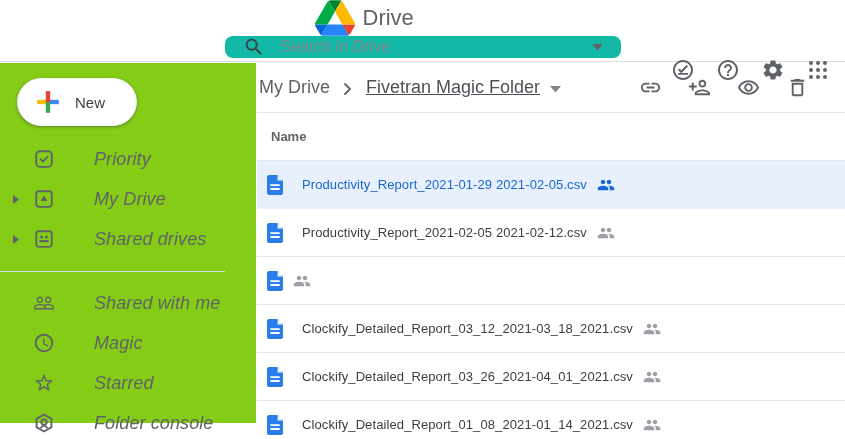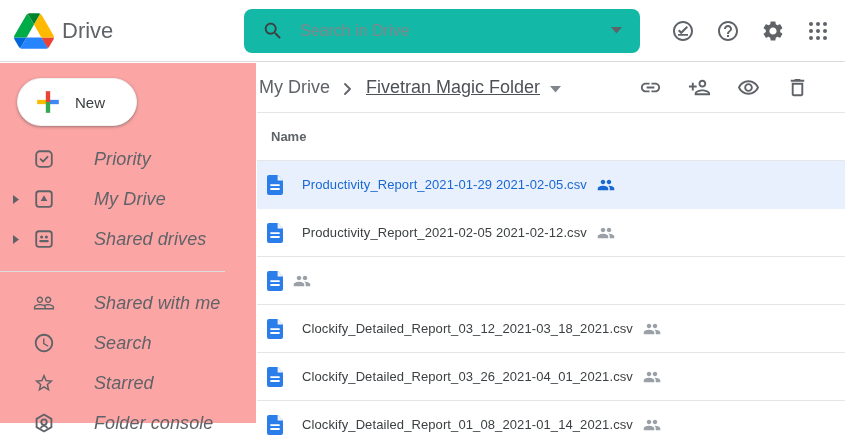--- a/index.html
+++ b/index.html
@@ -5,21 +5,21 @@
   * { margin:0; padding:0; box-sizing:border-box; }
   html,body { background:#fff; }
   body {
     width:845px; height:439px; overflow:hidden;
     font-family:"Liberation Sans", sans-serif;
     color:#3c4043; position:relative;
   }
   svg { display:block; }
 
   
-  .app-header { height:62px; display:flex; align-items:center; border-bottom:1px solid #dadce0; }
+  .app-header { height:62px; display:flex; align-items:center; border-bottom:1px solid #dadce0;flex-direction:column; }
   .logo-block { width:244px; padding-left:14px; display:flex; align-items:center; cursor:pointer; }
   .logo-block svg { width:40px; height:36px; }
   .logo-text { font-size:22px; color:#5f6368; margin-left:8px; }
 
   .search-bar {
     width:396px; height:44px; background:#14b8a6; border-radius:8px;
     display:flex; align-items:center; padding:0 18px; cursor:text;
   }
   .search-bar .mag { width:22px; height:22px; color:#3c4043; flex:none; }
   .search-input {
@@ -28,21 +28,21 @@
     font-family:"Liberation Sans", sans-serif;
   }
   .search-input::placeholder { color:#80868b; }
   .search-caret { width:11px; height:7px; flex:none; }
 
   .header-actions { margin-left:auto; display:flex; align-items:center; gap:21px; padding-right:15px; }
   .icon-btn { background:none; border:none; cursor:pointer; color:#5f6368; padding:0; display:flex; }
   .icon-btn svg { width:24px; height:24px; }
 
   
-  .sidebar { position:absolute; left:0; top:63px; width:256px; bottom:16px; background:#fca5a5; }
+  .sidebar { position:absolute; left:0; top:63px; width:256px; bottom:16px; background:#84cc16; }
   .new-btn {
     margin:15px 0 0 17px; width:120px; height:48px; border-radius:24px;
     background:#fff; border:1px solid #f1f1f1; cursor:pointer;
     display:flex; align-items:center; padding-left:17px;
     box-shadow:0 1px 2px 0 rgba(60,64,67,.30), 0 1px 3px 1px rgba(60,64,67,.15);
     font-family:"Liberation Sans", sans-serif;
   }
   .new-btn svg { width:26px; height:26px; }
   .new-btn .new-label { font-size:15px; color:#3c4043; margin-left:14px; font-weight:500; }
 
@@ -208,21 +208,21 @@
       <span class="nav-label">Shared with me</span>
     </div>
 
     <div class="nav-item">
       <span class="expander"></span>
       <span class="nav-icon">
         <svg viewBox="0 0 24 24">
             <path fill="currentColor" d="M11.99 2C6.47 2 2 6.48 2 12s4.47 10 9.99 10C17.52 22 22 17.52 22 12S17.52 2 11.99 2zM12 20c-4.42 0-8-3.58-8-8s3.58-8 8-8 8 3.58 8 8-3.58 8-8 8zm.5-13H11v6l5.25 3.15.75-1.23-4.5-2.67z"></path>
           </svg>
       </span>
-      <span class="nav-label">Search</span>
+      <span class="nav-label">Magic</span>
     </div>
 
     <div class="nav-item">
       <span class="expander"></span>
       <span class="nav-icon">
         <svg viewBox="0 0 24 24">
             <path fill="currentColor" d="M22 9.24l-7.19-.62L12 2 9.19 8.63 2 9.24l5.46 4.73L5.82 21 12 17.27 18.18 21l-1.63-7.03L22 9.24zM12 15.4l-3.76 2.27 1-4.28-3.32-2.88 4.38-.38L12 6.1l1.71 4.04 4.38.38-3.32 2.88 1 4.28L12 15.4z"></path>
           </svg>
       </span>
       <span class="nav-label">Starred</span>

